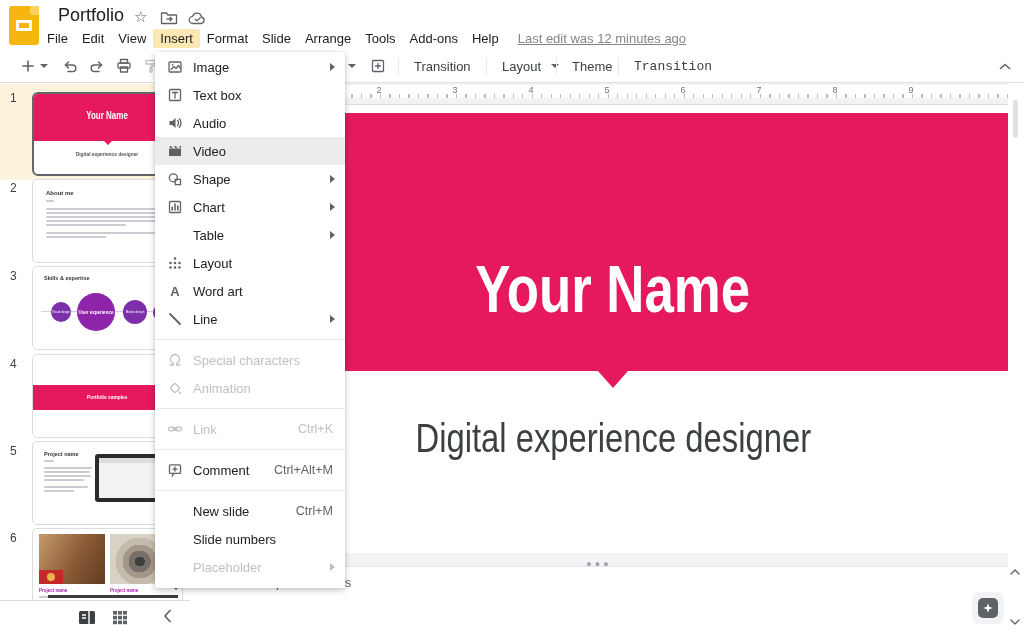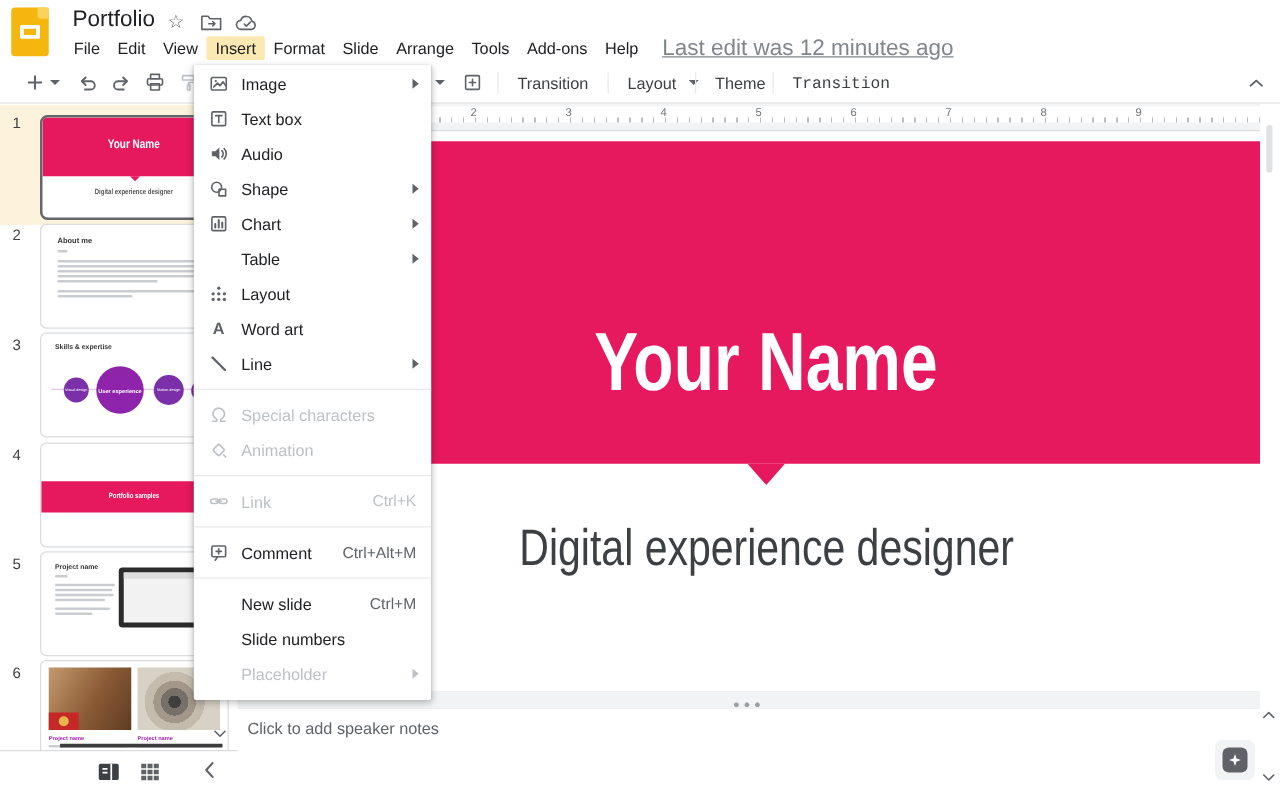--- a/index.html
+++ b/index.html
@@ -6,24 +6,24 @@
   html,body { width:1024px; height:633px; font-family:"Liberation Sans", sans-serif; background:#fff; overflow:hidden; }
   .abs { position:absolute; }
   #stage { position:relative; width:1024px; height:633px; background:#fff; overflow:hidden; }
 
   
   #logo { left:9px; top:6px; width:30px; height:39px; background:#F5B60D; border-radius:3px; }
   #logo .fold { position:absolute; right:0; top:0; width:9px; height:9px; background:#FBD35B; border-bottom-left-radius:3px; }
   #logo .frame { position:absolute; left:7px; top:14px; width:16px; height:11px; border:3px solid #fff; border-radius:1px; }
   #doc-title { left:58px; top:5px; font-size:18px; color:#202124; }
   .hdr-ic { color:#5f6368; font-size:15px; }
-  #menubar { left:52px; top:28px; height:20px; display:flex; align-items:center;justify-content:flex-end; }
+  #menubar { left:40px; top:28px; height:20px; display:flex; align-items:center;justify-content:flex-end; }
   .menu-item { font-size:13px; color:#202124; padding:2px 7px; border-radius:2px; cursor:default; }
   .menu-item.active { background:#FCE8B2; }
-  #last-edit { font-size:18px; color:#80868b; text-decoration:underline; margin-left:12px; }
+  #last-edit { font-size:13px; color:#80868b; text-decoration:underline; margin-left:12px; }
 
   
   #toolbar { left:0; top:50px; width:1024px; height:33px; border-bottom:1px solid #e0e0e0; background:#fff; }
   .tbtn { position:absolute; top:5px; height:22px; display:flex; align-items:center; justify-content:center; color:#3c4043; }
   .tlabel { font-size:13px; padding:0 10px; }
   .vsep { position:absolute; top:8px; width:1px; height:17px; background:#e8eaed; }
   .caret { width:0; height:0; border-left:4px solid transparent; border-right:4px solid transparent; border-top:4px solid #5f6368; }
 
   
   #filmstrip { left:0; top:83px; width:190px; height:517px; background:#fff; overflow:hidden; }
@@ -378,20 +378,29 @@
       <span class="mico">
           <svg width="16" height="16" viewBox="0 0 16 16">
             <path fill="#5f6368" d="M2.5 6v4h2.8l3.2 3V3L5.3 6H2.5z"></path>
             <path class="g" d="M10.5 5.5a3.5 3.5 0 0 1 0 5"></path>
             <path class="g" d="M12.3 3.8a6 6 0 0 1 0 8.4"></path>
           </svg>
         </span>
       <span class="mlabel">Audio</span>
     </div>
 
+    <div class="mi hover">
+      <span class="mico">
+          <svg width="16" height="16" viewBox="0 0 16 16">
+            <path fill="#5f6368" d="M2 5.5h12V13H2z"></path>
+            <path fill="#5f6368" d="M2.2 3l1.7 2.3 2-.1L4.2 3zM7 3l1.7 2.3 2-.1L9 3zM11.8 3l1.7 2.3 .5-.1V3z"></path>
+          </svg>
+        </span>
+      <span class="mlabel">Video</span>
+    </div>
 
     <div class="mi">
       <span class="mico">
           <svg width="16" height="16" viewBox="0 0 16 16">
             <circle class="g" cx="6.3" cy="6.8" r="4"></circle>
             <rect class="g" x="8.2" y="8.4" width="5.3" height="5.3"></rect>
           </svg>
         </span>
       <span class="mlabel">Shape</span>
       <span class="marrow"></span>

